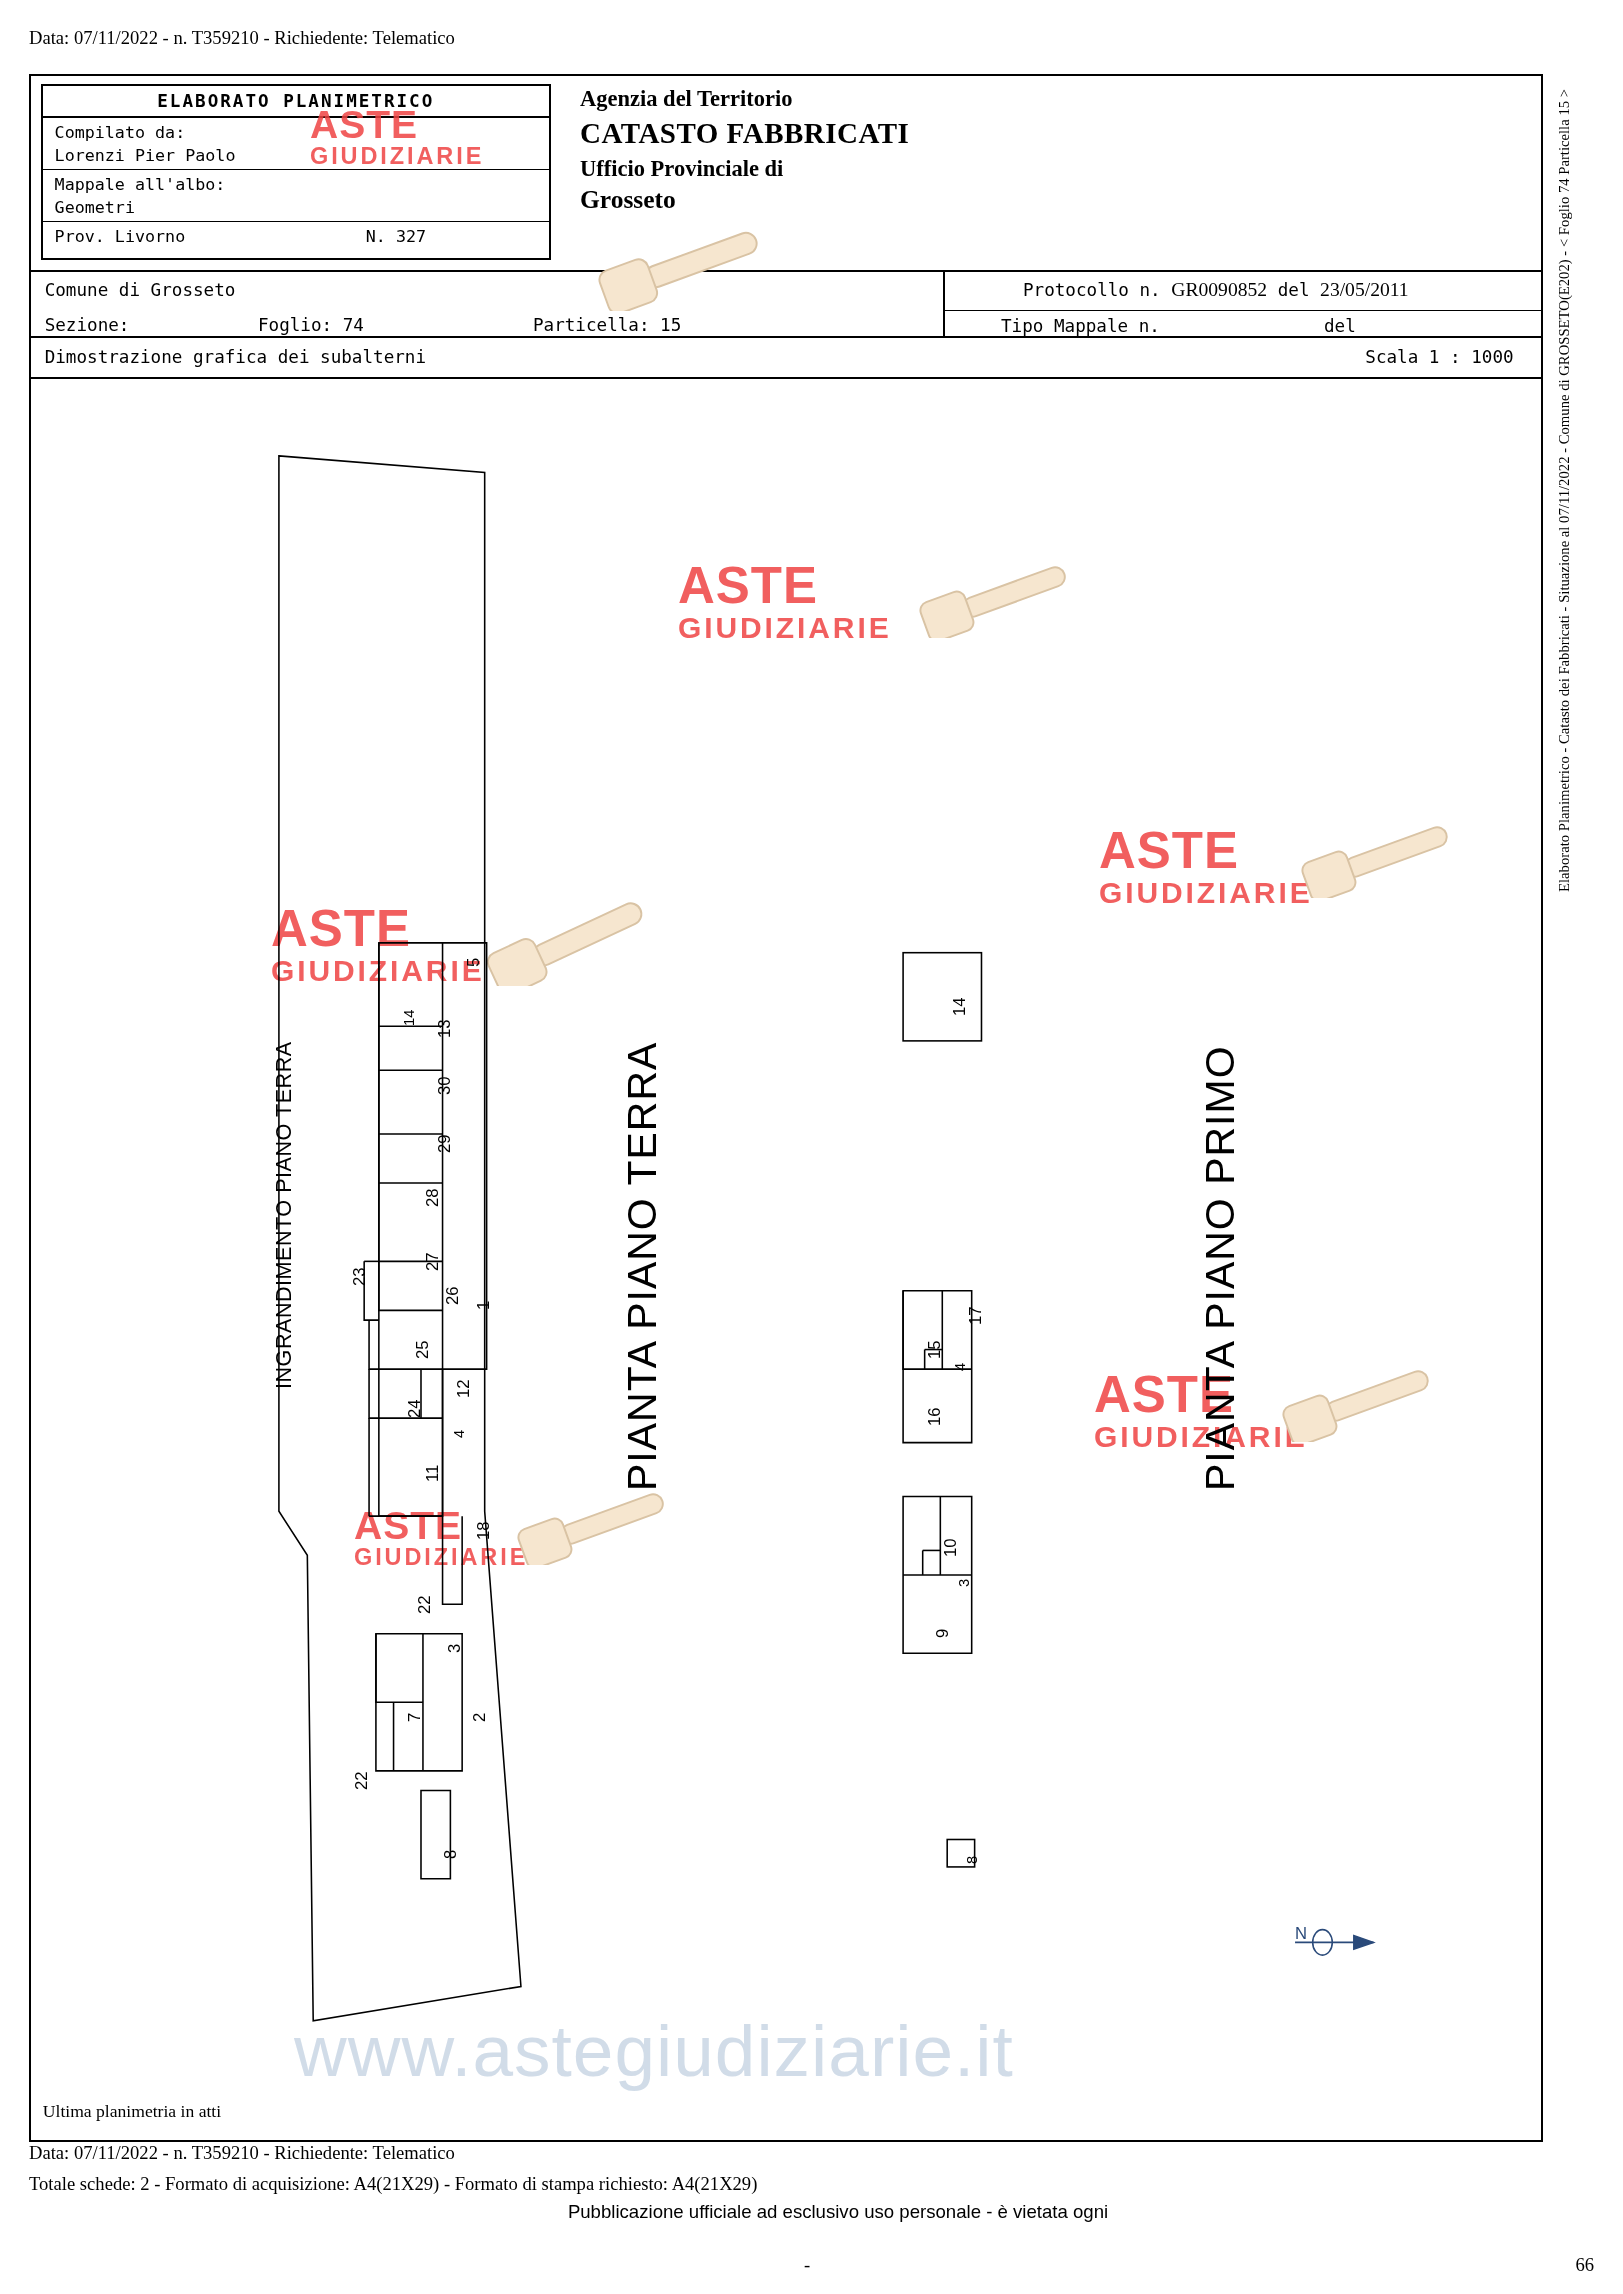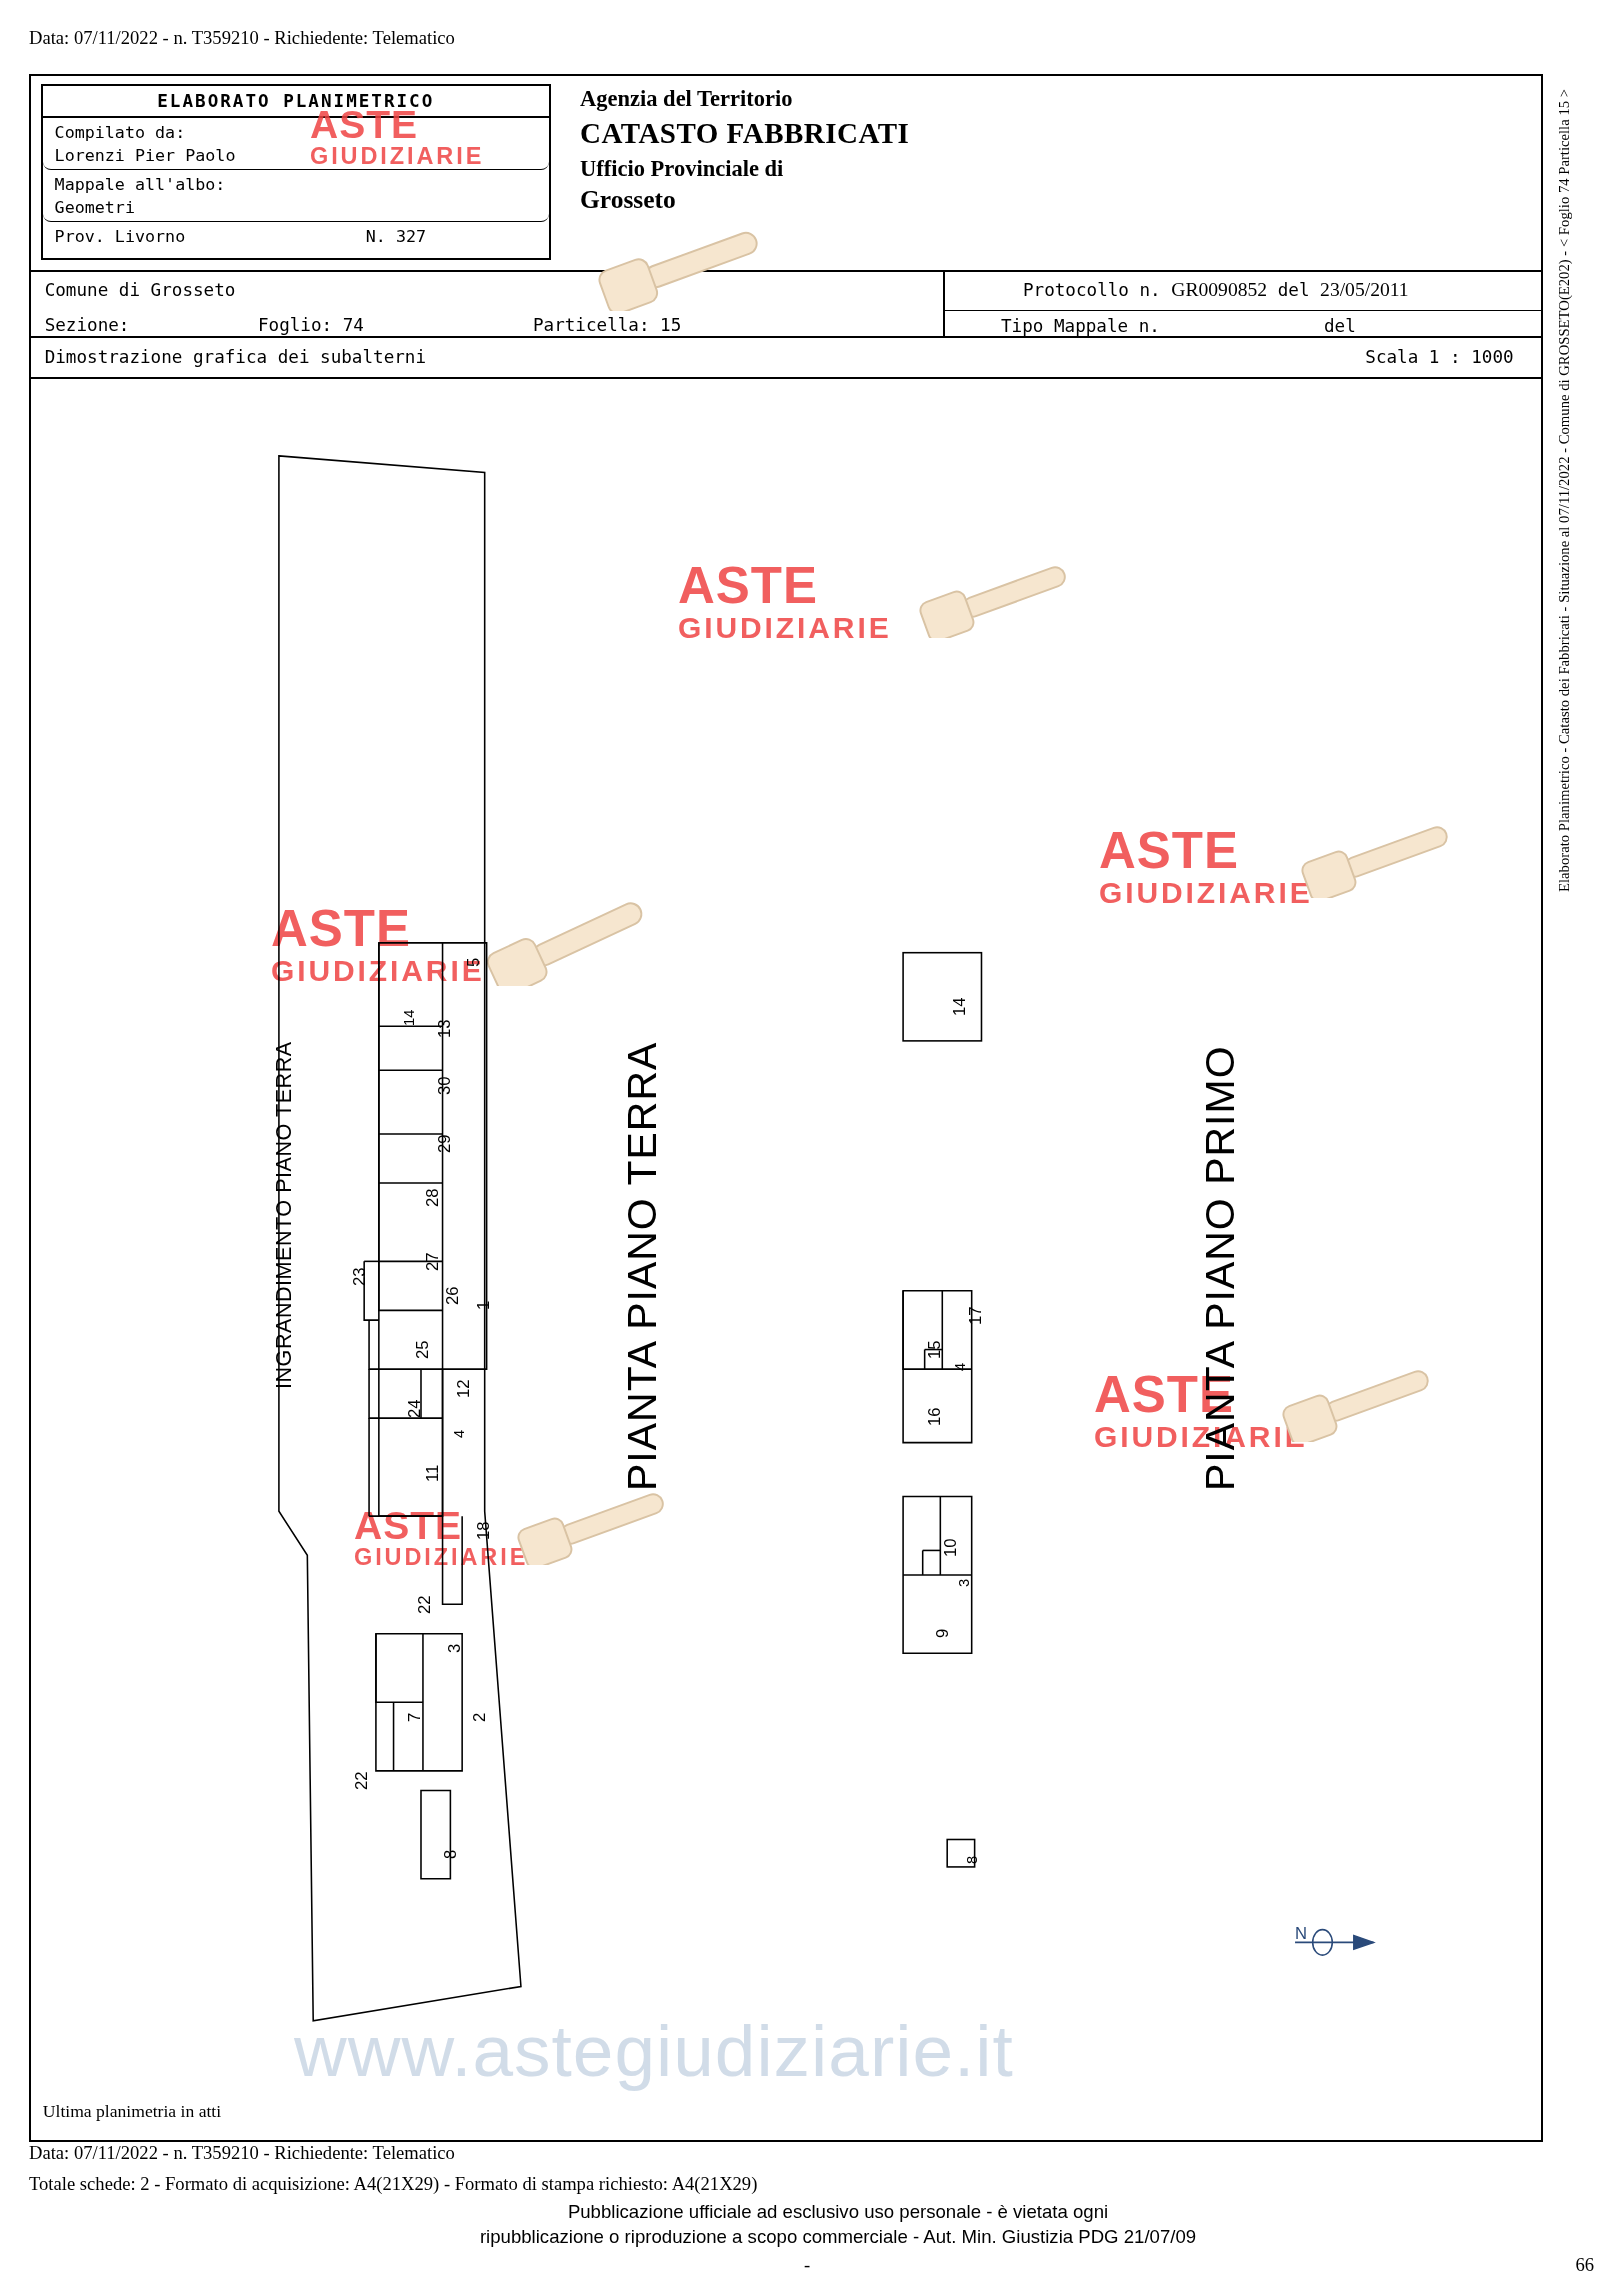--- a/index.html
+++ b/index.html
@@ -59,21 +59,20 @@
     text-align: center;
     font-weight: bold;
     letter-spacing: 2px;
     font-size: 17.6px;
     padding: 4.9px 0 4.9px 0;
     border-bottom: 2px solid #000;
   }
   .hdr-left .row {
     padding: 3.9px 0 2px 11.8px;
     line-height: 1.35;
-    border-radius: 8px;
   }
   .hdr-left .rowline {
     border-bottom: 1px solid #000;
   }
   .hdr-left .prov {
     padding: 4.9px 0 2px 11.8px;
     position: relative;
   }
   .hdr-left .prov .n {
     position: absolute;
@@ -475,18 +474,17 @@
 
 <div class="right-strip">Elaborato Planimetrico - Catasto dei Fabbricati - Situazione al 07/11/2022 - Comune di GROSSETO(E202) - &lt; Foglio 74 Particella 15 &gt;</div>
 
 <div class="bottom-block">
   <div>Data: 07/11/2022 - n. T359210 - Richiedente: Telematico</div>
   <div>Totale schede: 2 - Formato di acquisizione: A4(21X29) - Formato di stampa richiesto: A4(21X29)</div>
 </div>
 
 <div class="disclaimer">
   <div>Pubblicazione ufficiale ad esclusivo uso personale - è vietata ogni</div>
-  <div>ripubblicazione o riproduzione a scopo commerciale - Aut. Min. Giustizia PDG 21/07/09</div>
 </div>
 
 <div class="dash">-</div>
 <div class="page-num">66</div>
 
 
 </body></html>

